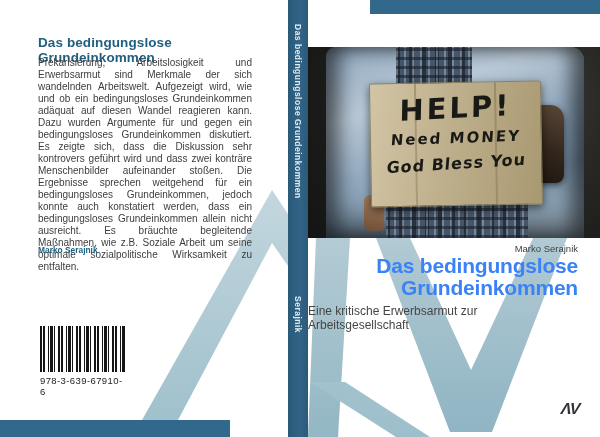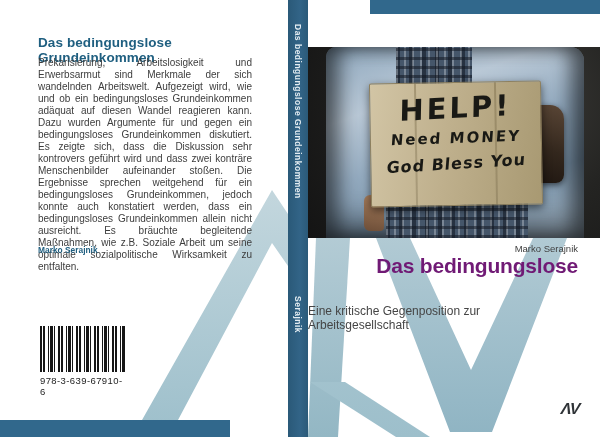--- a/index.html
+++ b/index.html
@@ -75,21 +75,21 @@
     transform:rotate(-2.5deg) skewX(-8deg); }
   .glove { position:absolute; left:220px; top:58px; width:36px; height:78px;
     background:linear-gradient(200deg,#5a4636 0%,#33271d 55%,#1d1510 100%);
     border-radius:12px 14px 8px 10px; box-shadow:0 2px 6px rgba(0,0,0,.6); }
   .hand-left { position:absolute; left:56px; top:148px; width:20px; height:36px;
     background:linear-gradient(190deg,#a97f5d,#6d4e38); border-radius:6px 8px 4px 6px; }
 
   
   .front-author { position:absolute; right:22px; top:243px; font-size:9.5px; color:#3f3f3f; }
   .front-title { position:absolute; right:22px; top:255px; text-align:right;
-    font-size:21px; font-weight:bold; color:#701a75; line-height:22px; letter-spacing:-0.2px; }
+    font-size:21px; font-weight:bold; color:#3b82f6; line-height:22px; letter-spacing:-0.2px; }
   .front-subtitle { position:absolute; right:22px; top:304px; font-size:12px; color:#454545; }
   .publisher-logo { position:absolute; right:22px; top:400px; display:flex; align-items:baseline; gap:6px; }
   .logo-glyph { font-size:16px; font-weight:bold; color:#2f3337; letter-spacing:-2px;
     transform:skewX(-14deg); display:inline-block; }
   .logo-name { font-size:12.5px; color:#63676b; letter-spacing:0.2px; }
   .logo-name b { color:#303439; }
 </style>
 </head>
 <body>
 
@@ -130,21 +130,22 @@
         <div class="sign-crease crease-2"></div>
         <div class="sign-line1">HELP!</div>
         <div class="sign-line2">Need MONEY</div>
         <div class="sign-line3">God Bless You</div>
       </div>
     </div>
 
     <div class="front-author">Marko Serajnik</div>
     <h2 class="front-title">
       <span>Das bedingungslose</span><br>
+      <span>Grundeinkommen</span>
     </h2>
-    <div class="front-subtitle">Eine kritische Gegenposition zur Arbeitsgesellschaft</div>
+    <div class="front-subtitle">Eine kritische Erwerbsarmut zur Arbeitsgesellschaft</div>
 
     <div class="publisher-logo">
       <span class="logo-glyph">ΛV</span>
     </div>
   </section>
 
 </div>
 
 </body></html>

